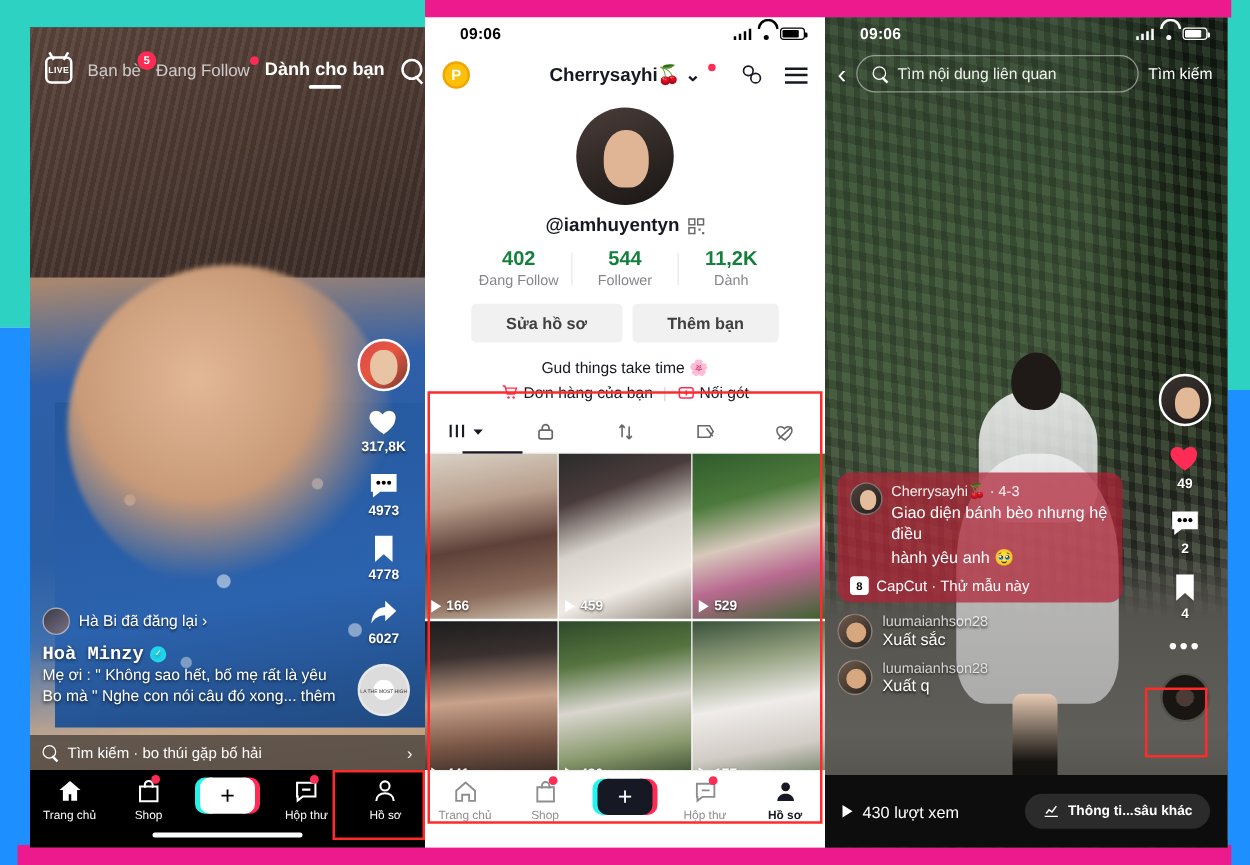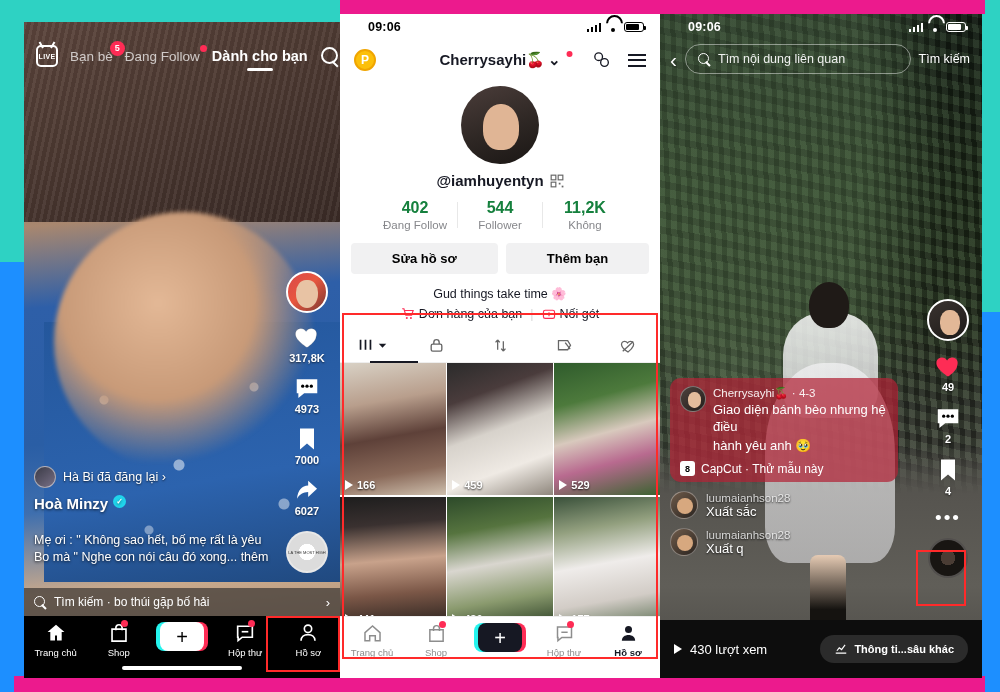--- a/index.html
+++ b/index.html
@@ -124,22 +124,22 @@
     font-size:4px; color:#333; text-align:center; line-height:1.25; overflow:hidden;
     margin-top:4px;
   }
 
   
   .lcap { position:absolute; left:10px; bottom:112px; width:245px; color:#fff; }
   .repost { display:flex; align-items:center; gap:7px; margin-bottom:7px; }
   .repost-ava{ width:22px; height:22px; border-radius:50%;
     background:linear-gradient(140deg,#3a3a46,#787086); border:1px solid rgba(255,255,255,.5);}
   .repost-txt{ font-size:12.5px; text-shadow:0 1px 2px rgba(0,0,0,.7); }
-  .lname{ font-size:15px; font-weight:bold; display:flex; gap:5px;
-          text-shadow:0 1px 3px rgba(0,0,0,.7); margin-bottom:20px; }
+  .lname{ font-size:15px; font-weight:bold; display:flex; align-items:center; gap:5px;
+          text-shadow:0 1px 3px rgba(0,0,0,.7); margin-bottom:0;font-family:Liberation Mono, monospace; }
   .verified{ width:13px; height:13px; border-radius:50%; background:#20d5ec;
              display:flex; align-items:center; justify-content:center; font-size:8px; color:#fff; }
   .ldesc{ font-size:12.5px; line-height:1.38; text-shadow:0 1px 3px rgba(0,0,0,.8); }
 
   .lsearchbar{
     position:absolute; left:0; right:0; bottom:62px; height:28px;
     background:rgba(60,55,52,.72); display:flex; align-items:center; gap:7px;
     padding:0 10px; color:#fff; font-size:12px;
   }
   .mini-search{ width:13px; height:13px; position:relative; flex:0 0 auto; }
@@ -219,22 +219,22 @@
              display:flex; align-items:center; justify-content:center; gap:6px; }
   .qr{ width:14px; height:14px; display:inline-block; }
 
   .stats{ display:flex; justify-content:center; align-items:center; margin-top:10px; }
   .stat{ width:84px; text-align:center; }
   .stat .n{ font-size:16px; font-weight:bold; color:#15803d; }
   .stat .l{ font-size:11.5px; color:#86878b; margin-top:2px; }
   .stat-div{ width:1px; height:26px; background:#e8e8e8; }
 
   .mbtns{ display:flex; justify-content:center; gap:8px; margin-top:12px; }
-  .mbtn{ background:#f1f1f2; border-radius:4px; padding:8px 41px;
-         font-size:13px; font-weight:600; color:#000000; }
+  .mbtn{ background:#f1f1f2; border-radius:4px; padding:8px 28px;
+         font-size:13px; font-weight:600; color:#404040; }
 
   .bio{ text-align:center; font-size:12.5px; color:#161823; margin-top:12px; }
   .biolinks{ display:flex; align-items:center; justify-content:center; gap:8px;
              margin-top:6px; font-size:12.5px; color:#161823; }
   .biolinks .sep{ color:#d9d9d9; }
   .bl{ display:flex; align-items:center; gap:4px; }
 
   .mtabs{ display:flex; align-items:center; height:34px; border-bottom:1px solid #eee;
           margin-top:8px; position:relative; }
   .mtab{ flex:1; display:flex; align-items:center; justify-content:center; gap:4px;
@@ -385,21 +385,21 @@
           <circle cx="12" cy="10.4" r="1.4" fill="#000"></circle>
           <circle cx="15.7" cy="10.4" r="1.4" fill="#000"></circle>
         </svg>
         <span class="rail-cnt">4973</span>
       </div>
 
       <div class="rail-item">
         <svg class="ic" viewBox="0 0 24 24">
           <path d="M6 3h12v18l-6-5.2L6 21z" fill="#fff"></path>
         </svg>
-        <span class="rail-cnt">7000</span>
+        <span class="rail-cnt">4778</span>
       </div>
 
       <div class="rail-item">
         <svg class="ic" viewBox="0 0 24 24">
           <path d="M13 4v4.2C7.6 8.6 4.2 12 3.4 19.6c2.2-4 5.4-5.6 9.6-5.8V18l7.6-7z" fill="#fff"></path>
         </svg>
         <span class="rail-cnt">6027</span>
       </div>
 
       <div class="disc">LA THE MOST HIGH</div>
@@ -518,21 +518,21 @@
         <div class="l">Đang Follow</div>
       </div>
       <div class="stat-div"></div>
       <div class="stat">
         <div class="n">544</div>
         <div class="l">Follower</div>
       </div>
       <div class="stat-div"></div>
       <div class="stat">
         <div class="n">11,2K</div>
-        <div class="l">Không</div>
+        <div class="l">Dành</div>
       </div>
     </div>
 
     <div class="mbtns">
       <div class="mbtn">Sửa hồ sơ</div>
       <div class="mbtn">Thêm bạn</div>
     </div>
 
     <div class="bio">Gud things take time 🌸</div>
 

